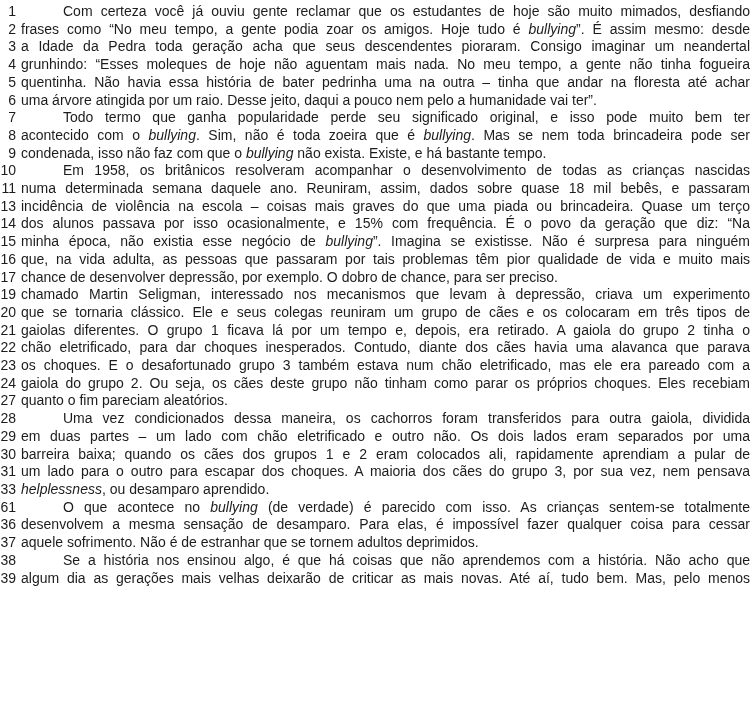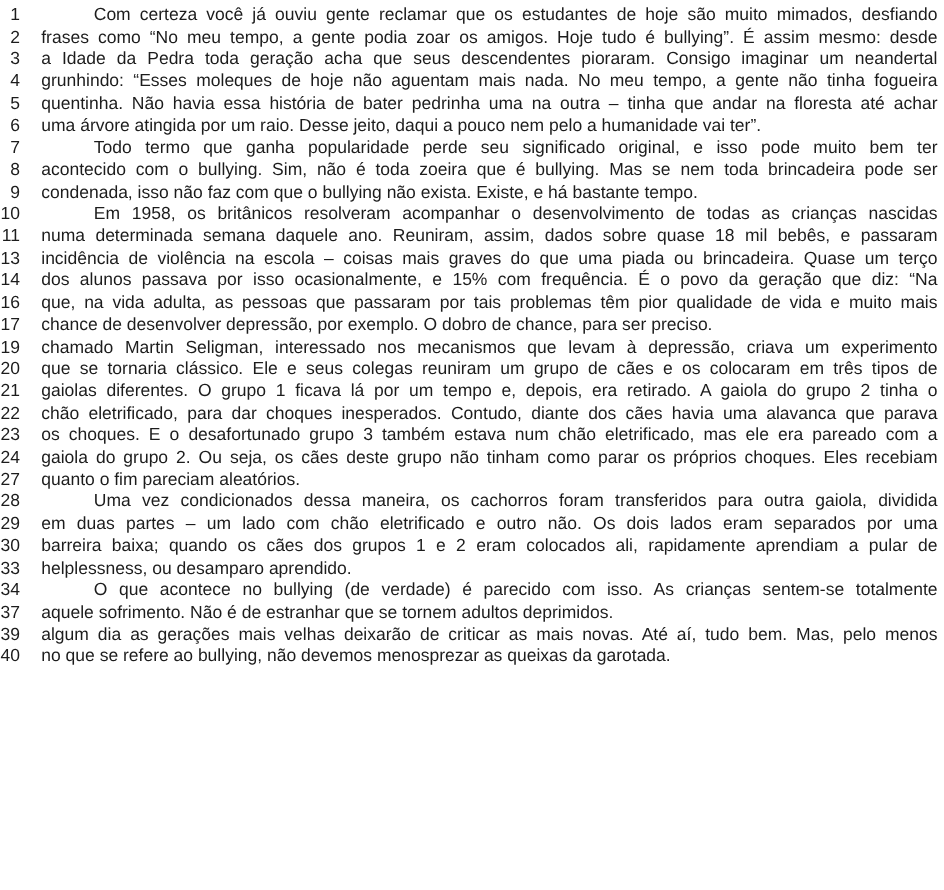--- a/index.html
+++ b/index.html
@@ -22,32 +22,32 @@
     line-height: 17.7px;
   }
   .line-num {
     flex: 0 0 auto;
     width: 16px;
     text-align: right;
     white-space: nowrap;
   }
   .line-text {
     flex: 1 1 auto;
-    margin-left: 17px;
+    margin-left: 5px;
     text-align: justify;
     text-align-last: justify;
     min-width: 0;
   }
   .line-text.para-end {
     text-align-last: left;
   }
   .line-text.indent {
     text-indent: 42px;
   }
-  .it { }
+  .it { font-style: italic; }
 </style>
 </head>
 <body>
 
 <div class="page">
   <main>
   <div class="line-row">
     <span class="line-num">1</span>
     <div class="line-text indent"><span>Com certeza você já ouviu gente reclamar que os estudantes de hoje são muito mimados, desfiando</span></div>
   </div>
@@ -106,20 +106,24 @@
   <div class="line-row">
     <span class="line-num">13</span>
     <div class="line-text"><span>incidência de violência na escola – coisas mais graves do que uma piada ou brincadeira. Quase um terço</span></div>
   </div>
 
   <div class="line-row">
     <span class="line-num">14</span>
     <div class="line-text"><span>dos alunos passava por isso ocasionalmente, e 15% com frequência. É o povo da geração que diz: “Na</span></div>
   </div>
 
+  <div class="line-row">
+    <span class="line-num">15</span>
+    <div class="line-text"><span>minha época, não existia esse negócio de </span><span class="it">bullying</span><span>”. Imagina se existisse. Não é surpresa para ninguém</span></div>
+  </div>
 
   <div class="line-row">
     <span class="line-num">16</span>
     <div class="line-text"><span>que, na vida adulta, as pessoas que passaram por tais problemas têm pior qualidade de vida e muito mais</span></div>
   </div>
 
   <div class="line-row">
     <span class="line-num">17</span>
     <div class="line-text para-end"><span>chance de desenvolver depressão, por exemplo. O dobro de chance, para ser preciso.</span></div>
   </div>
@@ -170,43 +174,51 @@
   <div class="line-row">
     <span class="line-num">29</span>
     <div class="line-text"><span>em duas partes – um lado com chão eletrificado e outro não. Os dois lados eram separados por uma</span></div>
   </div>
 
   <div class="line-row">
     <span class="line-num">30</span>
     <div class="line-text"><span>barreira baixa; quando os cães dos grupos 1 e 2 eram colocados ali, rapidamente aprendiam a pular de</span></div>
   </div>
 
+  <div class="line-row">
+    <span class="line-num">31</span>
+    <div class="line-text"><span>um lado para o outro para escapar dos choques. A maioria dos cães do grupo 3, por sua vez, nem pensava</span></div>
+  </div>
 
 
   <div class="line-row">
     <span class="line-num">33</span>
     <div class="line-text para-end"><span class="it">helplessness</span><span>, ou desamparo aprendido.</span></div>
   </div>
 
   <div class="line-row">
-    <span class="line-num">34</span>
+    <span class="line-num">61</span>
     <div class="line-text indent"><span>O que acontece no </span><span class="it">bullying</span><span> (de verdade) é parecido com isso. As crianças sentem-se totalmente</span></div>
   </div>
 
 
+  <div class="line-row">
+    <span class="line-num">36</span>
+    <div class="line-text"><span>desenvolvem a mesma sensação de desamparo. Para elas, é impossível fazer qualquer coisa para cessar</span></div>
+  </div>
 
   <div class="line-row">
     <span class="line-num">37</span>
     <div class="line-text para-end"><span>aquele sofrimento. Não é de estranhar que se tornem adultos deprimidos.</span></div>
   </div>
 
+  <div class="line-row">
+    <span class="line-num">38</span>
+    <div class="line-text indent"><span>Se a história nos ensinou algo, é que há coisas que não aprendemos com a história. Não acho que</span></div>
+  </div>
 
   <div class="line-row">
     <span class="line-num">39</span>
     <div class="line-text"><span>algum dia as gerações mais velhas deixarão de criticar as mais novas. Até aí, tudo bem. Mas, pelo menos</span></div>
   </div>
 
-  <div class="line-row">
-    <span class="line-num">40</span>
-    <div class="line-text para-end"><span>no que se refere ao </span><span class="it">bullying</span><span>, não devemos menosprezar as queixas da garotada.</span></div>
-  </div>
 </main>
 </div>
 
 </body></html>

